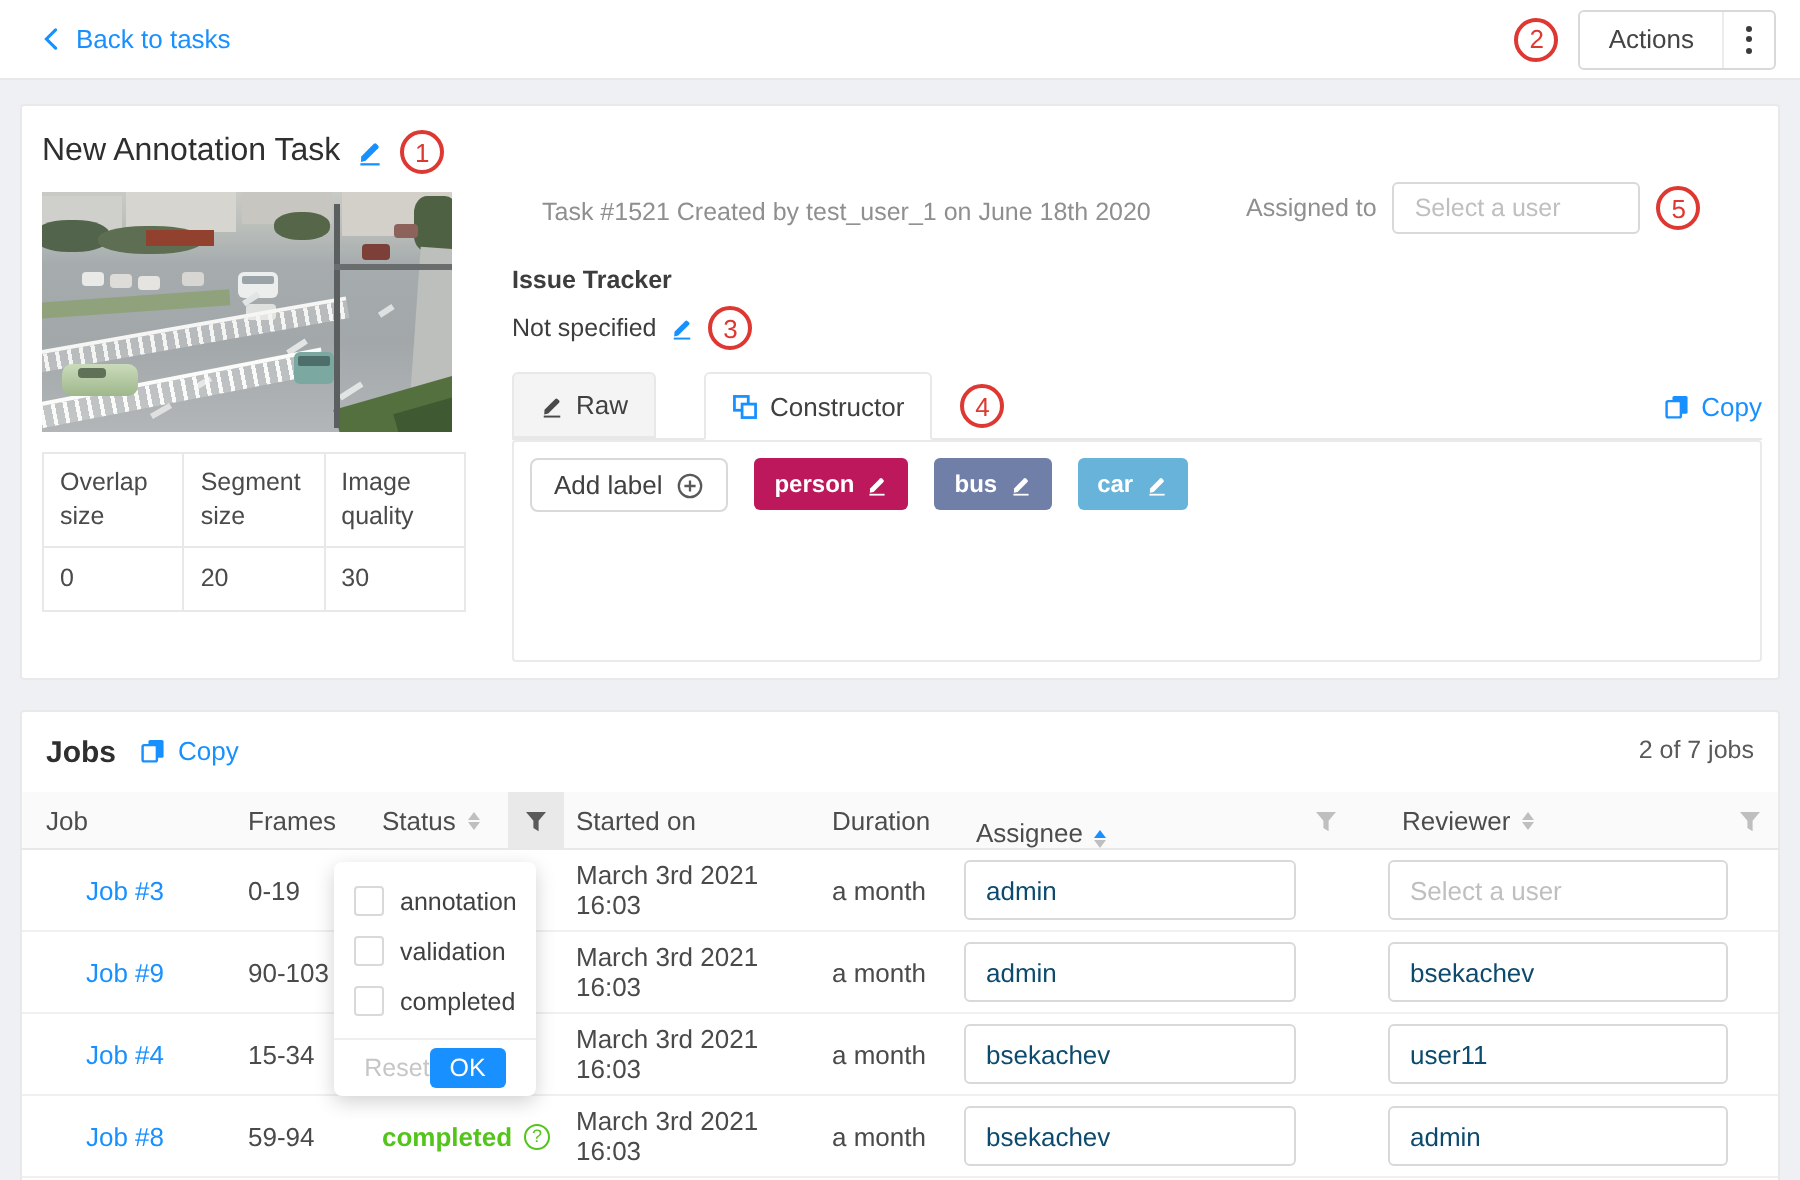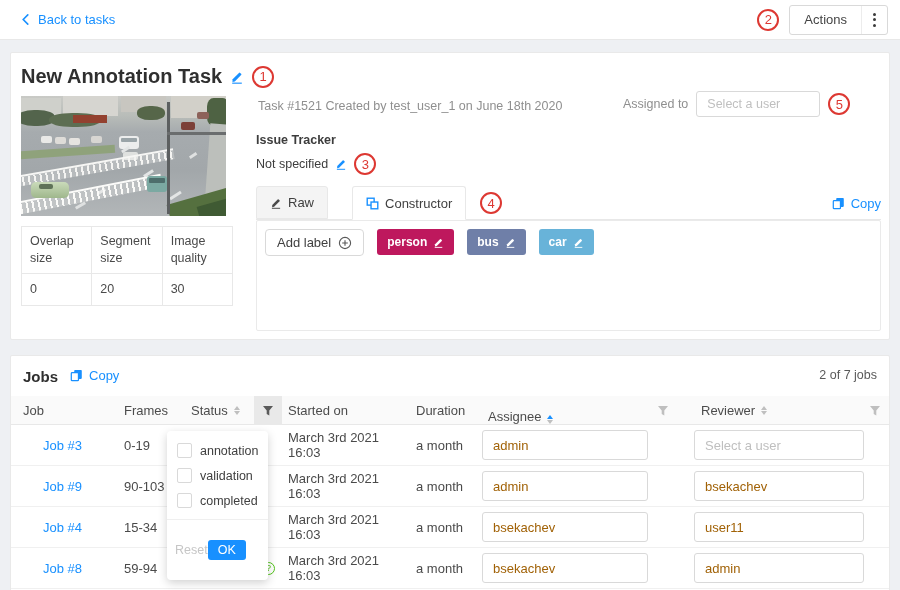--- a/index.html
+++ b/index.html
@@ -21,21 +21,21 @@
   .dots{display:flex;flex-direction:column;gap:2.5px;padding:0 11px;}
   .dots i{width:3px;height:3px;border-radius:50%;background:#3b3b3b;}
   
   .co{display:inline-flex;align-items:center;justify-content:center;width:22px;height:22px;border:2px solid #dd3832;border-radius:50%;color:#dd3832;font-size:13px;flex:none;}
   
   .card{position:absolute;background:#fff;border:1px solid #e9e9e9;border-radius:2px;}
   #task-card{left:10px;top:52px;width:880px;height:288px;}
   #jobs-card{left:10px;top:355px;width:880px;height:250px;}
   
   .task-title-row{position:absolute;left:10px;top:12px;display:flex;align-items:center;gap:8px;}
-  .task-title{font-size:20px;font-weight:700;color:#2f2f2f;}
+  .task-title{font-size:16px;font-weight:400;color:#2f2f2f;}
   .edit-ic{color:#1890ff;display:inline-flex;}
   
   .thumb{position:absolute;left:10px;top:43px;width:205px;height:120px;overflow:hidden;background:linear-gradient(180deg,#c9cac6 0%,#b9bdb9 16%,#a6abae 30%,#a2a7aa 62%,#b2b6b8 100%);}
   .thumb div{position:absolute;}
   .b1{left:0;top:2px;width:40px;height:18px;background:#cfd0cb;}
   .b2{left:42px;top:0;width:55px;height:20px;background:#d6d5d0;}
   .b3{left:100px;top:0;width:45px;height:16px;background:#c8c6c0;}
   .b4{left:150px;top:0;width:55px;height:22px;background:#d2d0c9;}
   .t1{left:-4px;top:14px;width:38px;height:16px;background:#53644c;border-radius:45%;}
   .t2{left:28px;top:17px;width:52px;height:14px;background:#5d6e52;border-radius:45%;}
@@ -68,24 +68,24 @@
   .gcar{left:10px;top:86px;width:38px;height:16px;border-radius:5px;background:linear-gradient(#cadbba,#9fb78c);}
   .gcarw{left:18px;top:88px;width:14px;height:5px;background:#5f7258;border-radius:2px;}
   .tvan{left:126px;top:80px;width:20px;height:16px;border-radius:3px;background:#7ba9a2;}
   .tvanw{left:128px;top:82px;width:16px;height:5px;background:#4e6e6c;border-radius:1px;}
   
   .ptable{position:absolute;left:10px;top:173px;width:212px;border-collapse:collapse;font-size:12.5px;color:#4a4a4a;}
   .ptable th,.ptable td{border:1px solid #e8e8e8;text-align:left;font-weight:400;padding:6px 8px;line-height:1.35;}
   .ptable th{width:70px;}
   .ptable td{height:32px;}
   
-  .meta{position:absolute;left:247px;top:46px;font-size:12.5px;color:#8f8f8f;}
+  .meta{position:absolute;left:260px;top:46px;font-size:12.5px;color:#8f8f8f;}
   .assigned{position:absolute;left:612px;top:38px;display:flex;align-items:center;gap:8px;}
   .assigned-label{font-size:12.5px;color:#8f8f8f;}
-  .ant-input{border:1px solid #d9d9d9;border-radius:3px;font-size:12.5px;color:#a16207;padding:0 10px;font-family:"Liberation Sans",sans-serif;background:#fff;}
+  .ant-input{border:1px solid #d9d9d9;border-radius:3px;font-size:12.5px;color:#0c4a6e;padding:0 10px;font-family:"Liberation Sans",sans-serif;background:#fff;}
   .ant-input::placeholder{color:#bfbfbf;}
   .assigned .ant-input{width:124px;height:26px;}
   .issue-label{position:absolute;left:245px;top:80px;font-size:12.5px;font-weight:700;color:#3d3d3d;}
   .issue-row{position:absolute;left:245px;top:100px;display:flex;align-items:center;gap:7px;font-size:12.5px;color:#3d3d3d;}
   
   .tabbar{position:absolute;left:245px;top:133px;width:625px;height:34px;border-bottom:1px solid #e8e8e8;display:flex;align-items:flex-end;}
   .tab{display:inline-flex;align-items:center;gap:6px;height:33px;padding:0 13px;font-size:13px;color:#404040;border:1px solid #e8e8e8;border-radius:3px 3px 0 0;background:#f4f4f4;cursor:pointer;}
   .tab + .tab{margin-left:24px;}
   .tab.active{background:#fff;border-bottom:1px solid #fff;height:34px;margin-bottom:-1px;}
   .tab .ic{display:inline-flex;color:#4a4a4a;}
@@ -120,21 +120,21 @@
   .q-icon{display:inline-flex;align-items:center;justify-content:center;width:13px;height:13px;border:1px solid #52c41a;border-radius:50%;font-size:9px;font-weight:400;color:#52c41a;}
   .q-icon::after{content:"?";}
   .cell-input .ant-input{height:30px;font-size:13px;}
   .asg-input{width:166px;}
   .rev-input{width:170px;margin-left:11px;}
   
   .sf-panel{position:absolute;left:167px;top:431px;width:101px;background:#fff;border-radius:4px;box-shadow:0 3px 10px rgba(0,0,0,.18);z-index:20;font-size:12.5px;color:#404040;}
   .sf-items{padding:7px 0 6px;}
   .sf-item{display:flex;align-items:center;gap:8px;padding:5px 10px;cursor:pointer;}
   .cbx{width:15px;height:15px;border:1px solid #d9d9d9;border-radius:2px;background:#fff;flex:none;}
-  .sf-footer{border-top:1px solid #efefef;display:flex;align-items:center;justify-content:flex-start;padding:20px 8px;}
+  .sf-footer{border-top:1px solid #efefef;display:flex;align-items:center;justify-content:center;padding:4px 8px;}
   .reset-btn{color:#c6c6c6;background:none;border:none;font-size:12.5px;font-family:"Liberation Sans",sans-serif;cursor:pointer;}
   .ok-btn{background:#1890ff;color:#fff;border:none;border-radius:3px;font-size:12.5px;padding:3px 10px;font-family:"Liberation Sans",sans-serif;cursor:pointer;}
 </style>
 </head>
 <body>
 
 <div class="topbar">
   <a class="back-link">
     <span style="display:inline-flex;">
       <svg width="11" height="11" viewBox="0 0 12 12">

